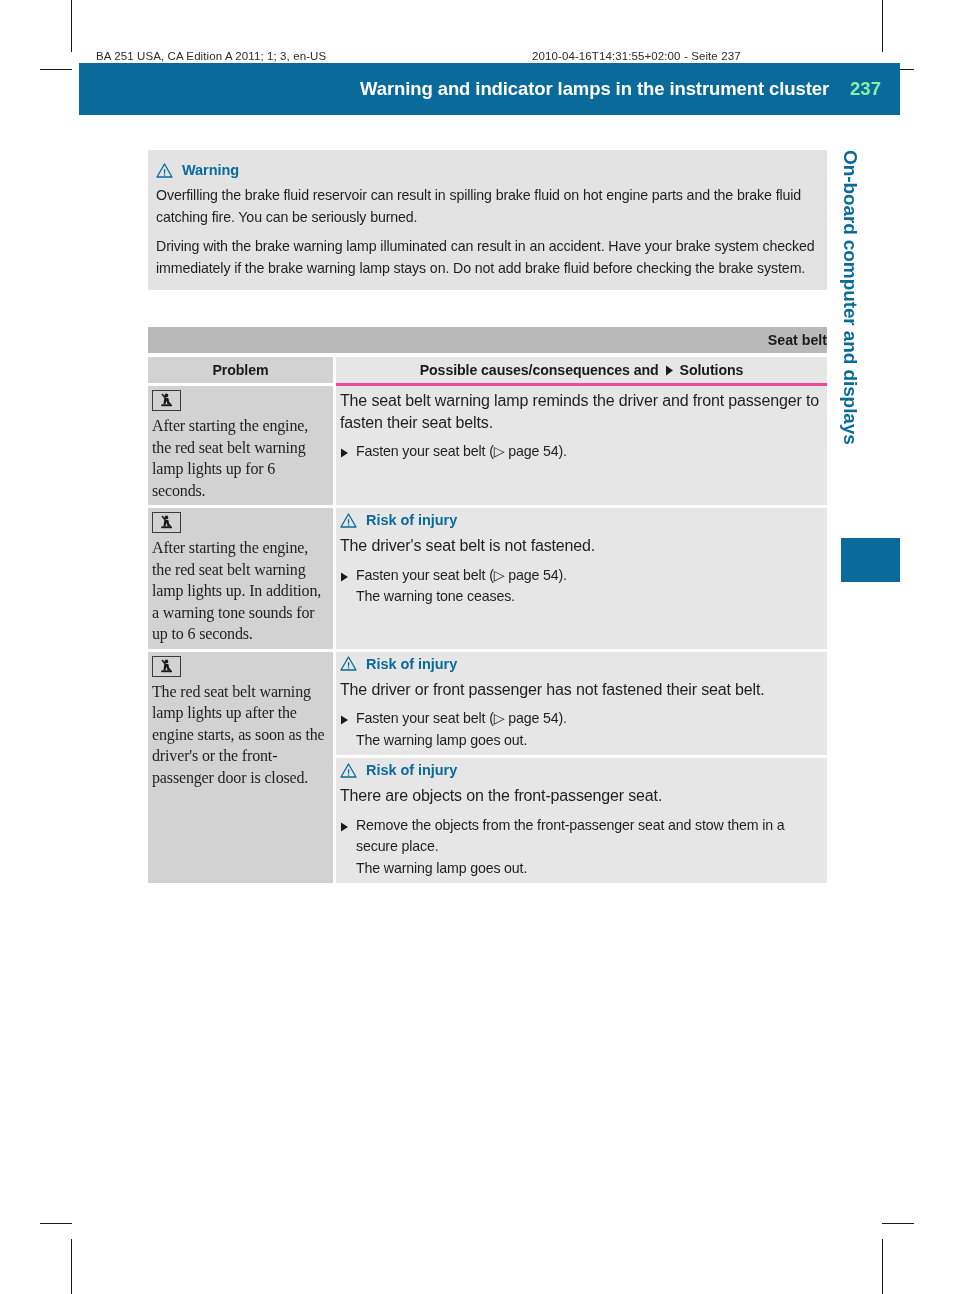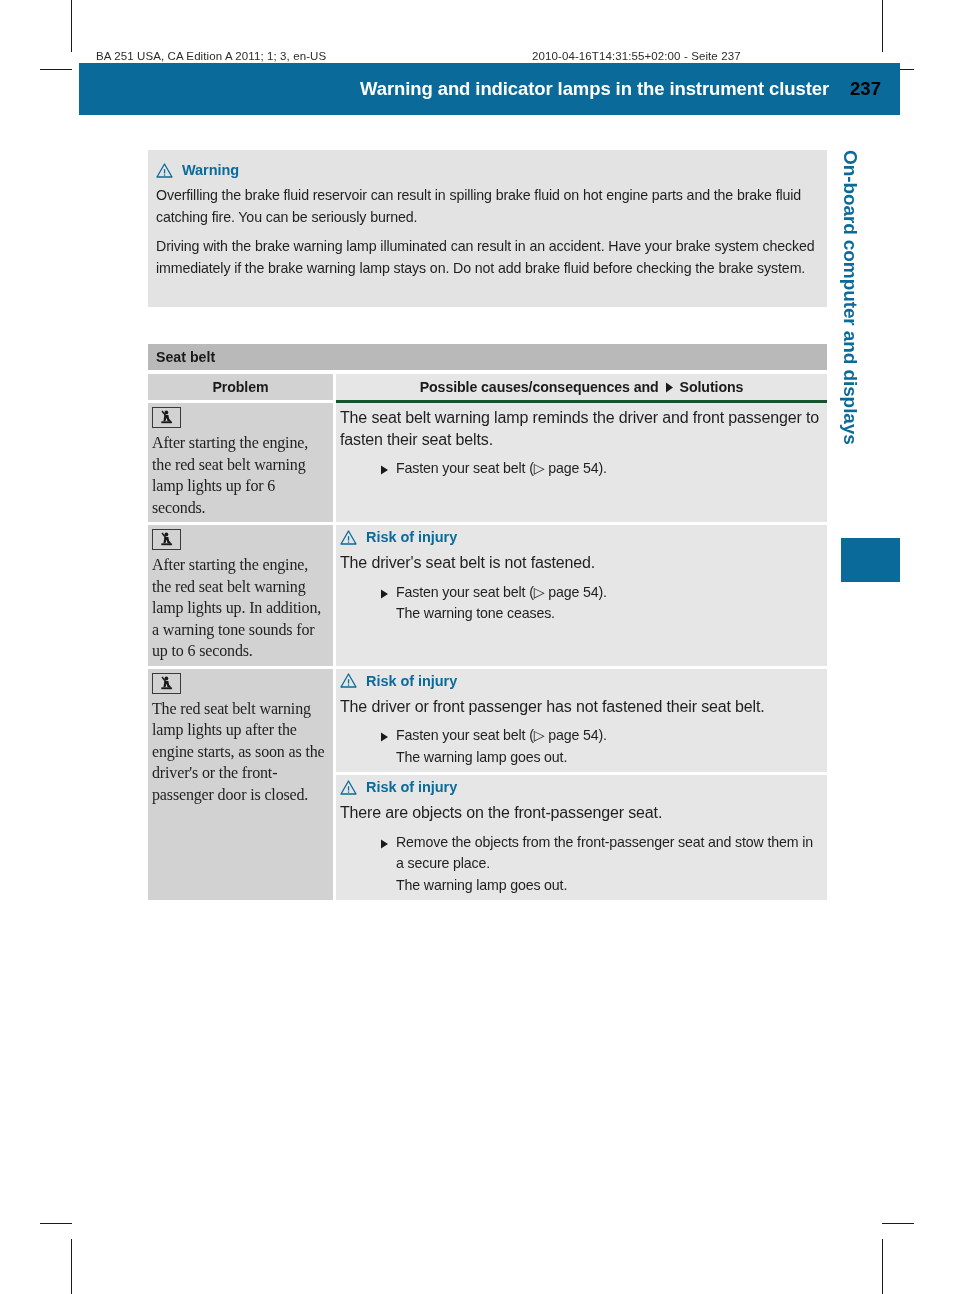--- a/index.html
+++ b/index.html
@@ -64,21 +64,21 @@
   .header-page-block {
     position: absolute;
     left: 775px; top: 0;
     width: 69px; height: 52px;
     background: #0a6b9a;
     display: flex;
     align-items: center;
     justify-content: center;
   }
   .header-page-num {
-    color: #000000;
+    color: #86efac;
     font-size: 18.5px;
     font-weight: bold;
   }
 
   
   .side-tab-text {
     position: absolute;
     left: 827px;
     top: 150px;
     width: 420px;
@@ -104,21 +104,21 @@
   .content {
     position: absolute;
     left: 148px;
     top: 150px;
     width: 679px;
   }
 
   
   .warning-box {
     background: #e3e3e3;
-    padding: 12px 10px 28px 8px;
+    padding: 12px 10px 11px 8px;
     box-sizing: border-box;
     width: 679px;
   }
   .note-head {
     display: flex;
     align-items: center;
     gap: 9px;
     margin-bottom: 7px;
   }
   .tri-icon { flex: 0 0 auto; display: block; }
@@ -140,20 +140,21 @@
   
   .section-band {
     margin-top: 37px;
     background: #b9b9b9;
     height: 26px;
     display: flex;
     align-items: center;
     padding-left: 8px;
     box-sizing: border-box;
     width: 679px;
+    justify-content: flex-end;
   }
   .section-band-label {
     font-size: 14.2px;
     font-weight: bold;
     color: #1a1a1a;
   }
 
   
   .tbl {
     margin-top: 4px;
@@ -182,21 +183,21 @@
   .cell-gap { background: #ffffff; border: 0; }
 
   .head-a {
     background: #d2d2d2;
     padding: 8px 10px 8px 8px;
     border-bottom: 3px solid #ffffff;
   }
   .head-b {
     background: #e6e6e6;
     padding: 8px 12px 8px 10px;
-    border-bottom: 3px solid #14532d;
+    border-bottom: 3px solid #ec4899;
   }
   .th-label {
     font-size: 14.2px;
     font-weight: bold;
     color: #1a1a1a;
     letter-spacing: -0.1px;
   }
 
   .cell-text {
     font-size: 16px;
@@ -223,21 +224,20 @@
 
   
   .step {
     display: flex;
     align-items: flex-start;
     gap: 7px;
     font-size: 14.2px;
     line-height: 21.5px;
     color: #1f1f1f;
     letter-spacing: -0.15px;
-    margin-left: 40px;
   }
   .step-marker {
     flex: 0 0 auto;
     margin-top: 7px;
   }
   .step-body { flex: 1 1 auto; }
   .step-sub { display: block; }
 
   .solutions-head-row {
     display: inline-flex;

